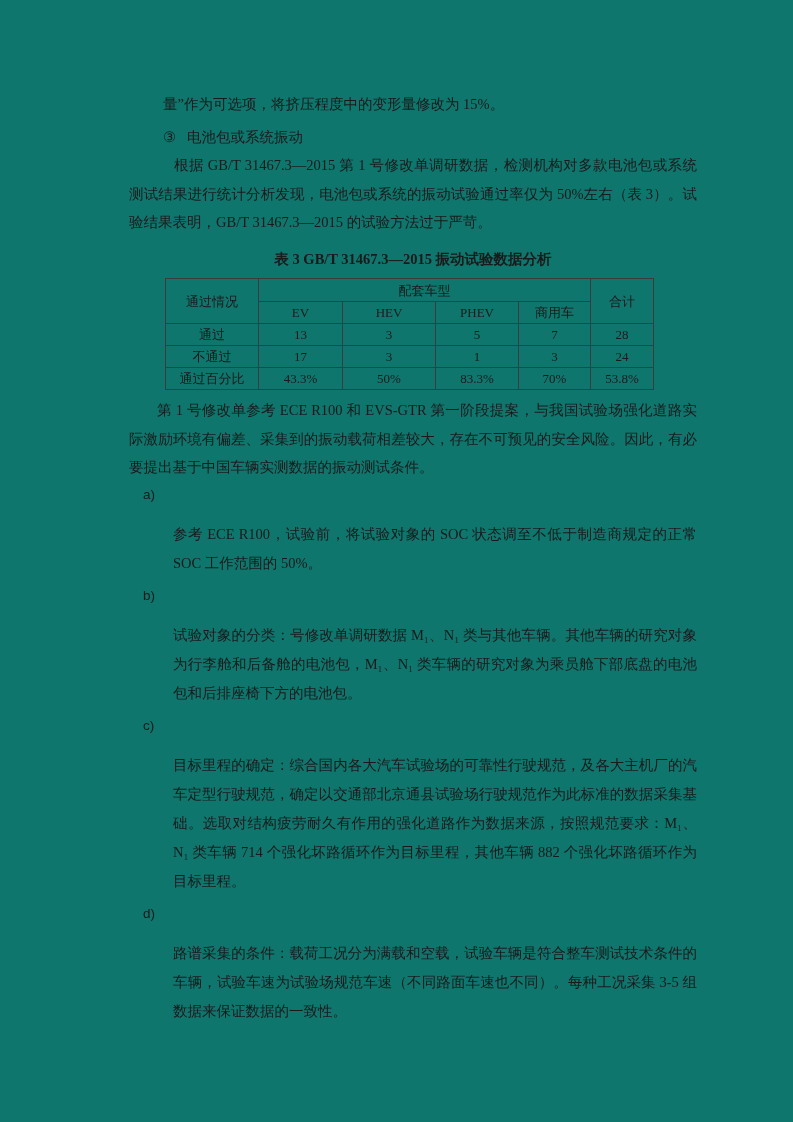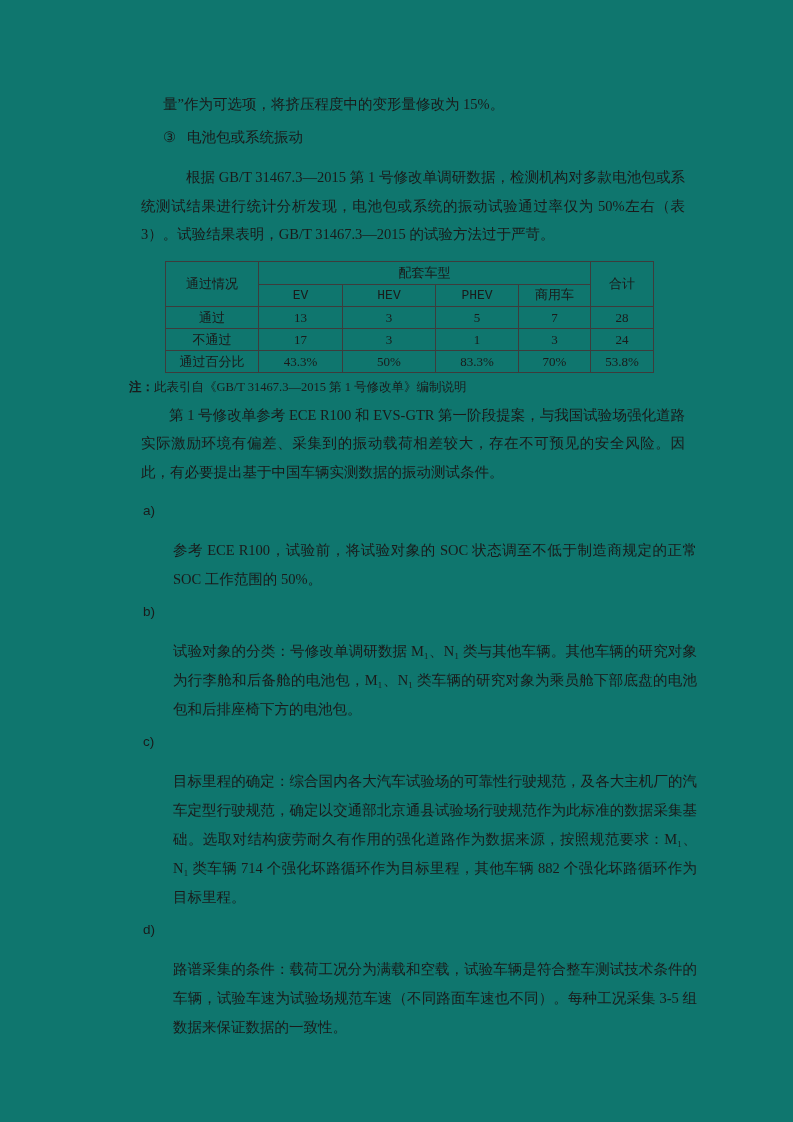--- a/index.html
+++ b/index.html
@@ -22,21 +22,21 @@
     font-size:14.5px;
     line-height:28.5px;
     text-align:justify;
   }
   .cont-line { margin:0 0 0 34px; }
   .num-item {
     margin:4px 0 0 34px;
     display:flex;
   }
   .num-item .marker3 { flex:none; margin-right:11px; }
-  .para { margin:12px; }
+  .para { margin:0; }
   .para-intro { text-indent:45px; }
   .para-ind { text-indent:28px; }
   .para-amend { margin-top:6px; }
   .tbl-title {
     margin:8px 0 0 0;
     font-weight:bold;
     text-align:center;
     font-size:14.5px;
     line-height:28.5px;
   }
@@ -48,21 +48,21 @@
   }
   table.dtable td {
     border:1px solid #3c3c3c;
     text-align:center;
     vertical-align:middle;
     font-size:13px;
     line-height:15px;
     padding:0;
   }
   tr.hrow1 td { height:22px; }
-  tr.hrow2 td { height:21px;font-family:Liberation Mono, monospace; }
+  tr.hrow2 td { height:21px; }
   tr.drow  td { height:21px; }
   .note {
     margin:7px 0 0 0;
     font-size:12.5px;
     line-height:15px;
     text-align:left;
   }
   .note-label { font-weight:bold; }
   .alpha-list { margin:0; }
   .alpha-item {
@@ -88,20 +88,21 @@
 
     <p class="cont-line">量”作为可选项，将挤压程度中的变形量修改为 15%。</p>
 
     <div class="num-item">
       <span class="marker3">③</span>
       <span>电池包或系统振动</span>
     </div>
 
     <p class="para para-intro">根据 GB/T 31467.3—2015 第 1 号修改单调研数据，检测机构对多款电池包或系统测试结果进行统计分析发现，电池包或系统的振动试验通过率仅为 50%左右（表 3）。试验结果表明，GB/T 31467.3—2015 的试验方法过于严苛。</p>
 
+    <p class="tbl-title">表 3 GB/T 31467.3—2015 振动试验数据分析</p>
 
     <table class="dtable">
       <colgroup>
         <col style="width:93px">
           <col style="width:84px">
           <col style="width:93px">
         <col style="width:83px">
           <col style="width:72px">
           <col style="width:63px">
       </colgroup>
@@ -137,23 +138,20 @@
           <td>通过百分比</td>
           <td>43.3%</td>
           <td>50%</td>
           <td>83.3%</td>
           <td>70%</td>
           <td>53.8%</td>
         </tr>
       </tbody>
     </table>
 
-    <p class="note">
-      <span class="note-label">注：</span><span>此表引自《GB/T 31467.3—2015 第 1 号修改单》编制说明</span>
-    </p>
 
     <p class="para para-ind para-amend">第 1 号修改单参考 ECE R100 和 EVS-GTR 第一阶段提案，与我国试验场强化道路实际激励环境有偏差、采集到的振动载荷相差较大，存在不可预见的安全风险。因此，有必要提出基于中国车辆实测数据的振动测试条件。</p>
 
 
     <div class="alpha-list">
       <div class="alpha-item first">
         <span class="amarker">a)</span>
         <span class="atext">参考 ECE R100，试验前，将试验对象的 SOC 状态调至不低于制造商规定的正常 SOC 工作范围的 50%。</span>
       </div>
       <div class="alpha-item">

